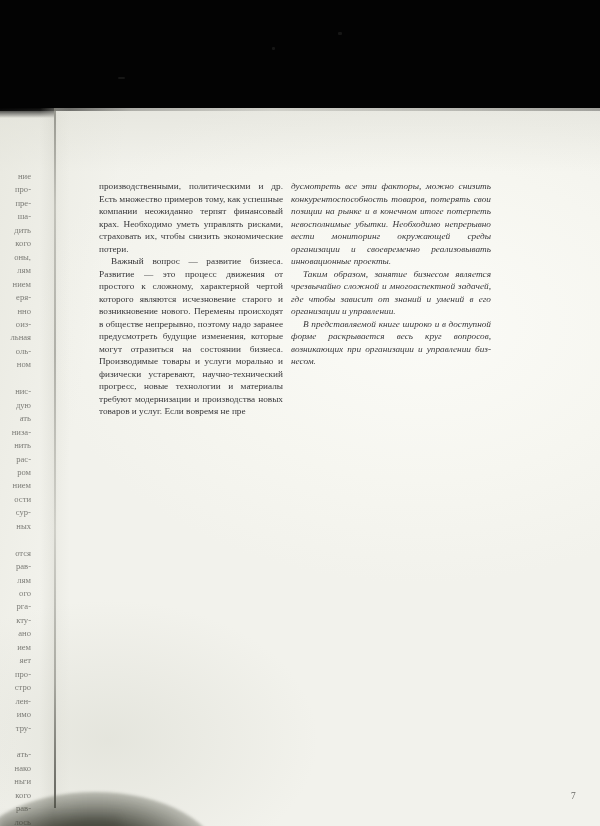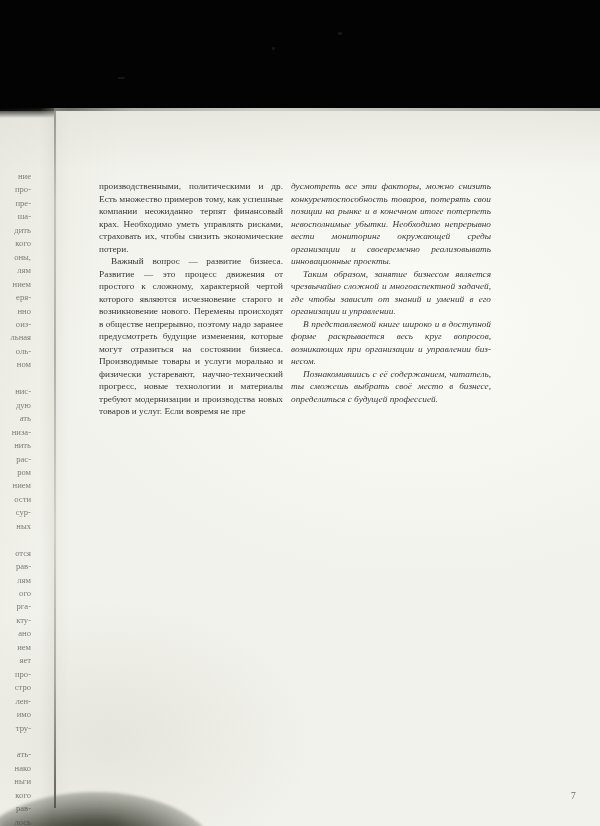--- a/index.html
+++ b/index.html
@@ -295,21 +295,20 @@
 
       <div class="col" id="col-mid">
           <p class="cont">производственными, политически­ми и др. Есть множество приме­ров тому, как успешные компании неожиданно терпят финансовый крах. Необходимо уметь управлять рисками, страховать их, чтобы сни­зить экономические потери.</p>
           <p>Важный вопрос — развитие биз­неса. Развитие — это процесс движе­ния от простого к сложному, харак­терной чертой которого являются исчезновение старого и возникно­вение нового. Перемены происхо­дят в обществе непрерывно, поэто­му надо заранее предусмотреть будущие изменения, которые могут отразиться на состоянии бизне­са. Производимые товары и услуги морально и физически устаревают, научно-технический прогресс, новые технологии и материалы требуют модернизации и производства новых товаров и услуг. Если вовремя не пре­</p>
         </div>
 
       <div class="col" id="col-right">
           <p class="cont">дусмотреть все эти факторы, можно снизить конкурентоспособность товаров, потерять свои позиции на рынке и в конечном итоге потерпеть невосполнимые убытки. Необходимо непрерывно вести мониторинг окру­жающей среды организации и свое­временно реализовывать инноваци­онные проекты.</p>
           <p>Таким образом, занятие бизне­сом является чрезвычайно сложной и многоаспектной задачей, где чтобы зависит от знаний и умений в его организации и управлении.</p>
           <p>В представляемой книге широко и в доступной форме раскрывается весь круг вопросов, возникающих при организации и управлении биз­несом.</p>
-          <p>Познакомившись с её содержани­ем, читатель, ты сможешь выбрать своё место в бизнесе, определиться с будущей профессией.</p>
         </div>
 
       <div id="page-number">7</div>
     </div>
 
     <div id="spine-shadow"></div>
     <div id="spine-shadow-2"></div>
   </div>
 </div>
 

